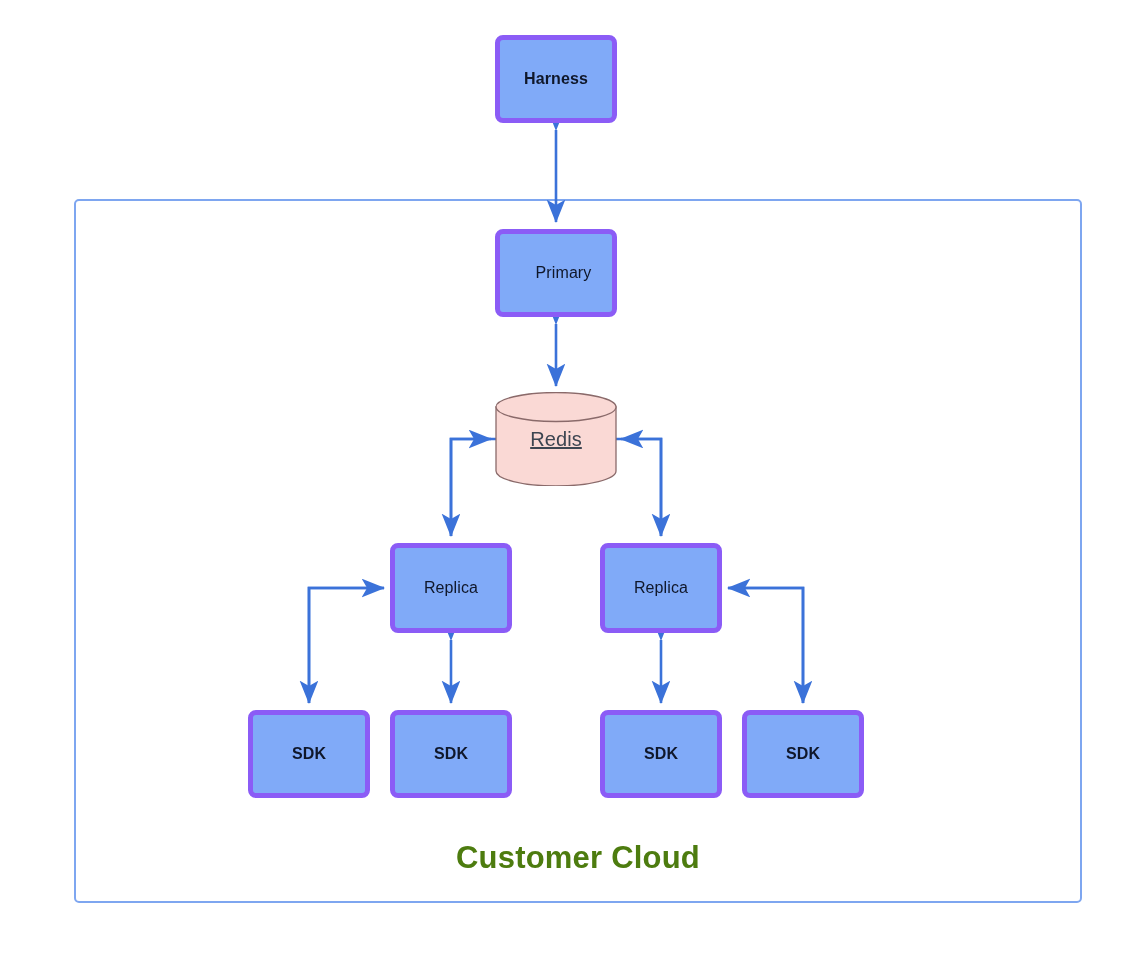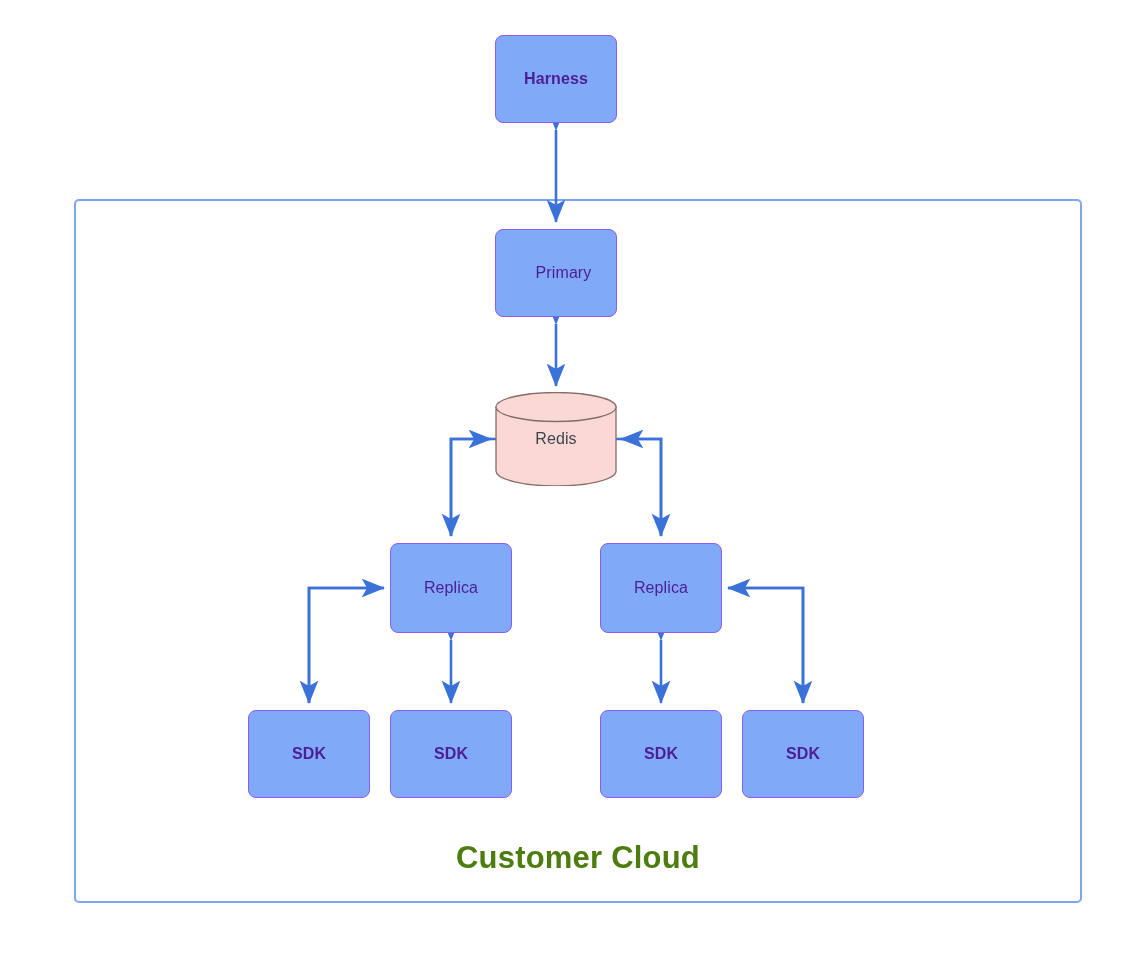--- a/index.html
+++ b/index.html
@@ -37,22 +37,22 @@
     background: transparent;
   }
   .node {
     position: absolute;
     box-sizing: border-box;
     display: flex;
     align-items: center;
     justify-content: center;
     border-radius: 8px;
     background: #80AAF8;
-    border: 1px solid #8b5cf6;
-    color: #4c1d95;
+    border: 5px solid #8b5cf6;
+    color: #0f172a;
     font-size: 16px;
     line-height: 1.2;
     text-align: center;
     letter-spacing: 0.1px;
   }
   .node.bold { font-weight: bold; }
   .cyl-wrap {
     position: absolute;
     width: 122px;
     height: 94px;
@@ -60,22 +60,23 @@
   .cyl-label {
     position: absolute;
     left: 0;
     top: 0;
     width: 122px;
     height: 94px;
     display: flex;
     align-items: center;
     justify-content: center;
     color: #3d4551;
-    font-size: 16px;
+    font-size: 20px;
     letter-spacing: 0.1px;
+    text-decoration: underline;
   }
   .cloud-title {
     position: absolute;
     left: 74px;
     top: 840px;
     width: 1008px;
     text-align: center;
     font-size: 31px;
     font-weight: bold;
     color: #4d7c0f;

